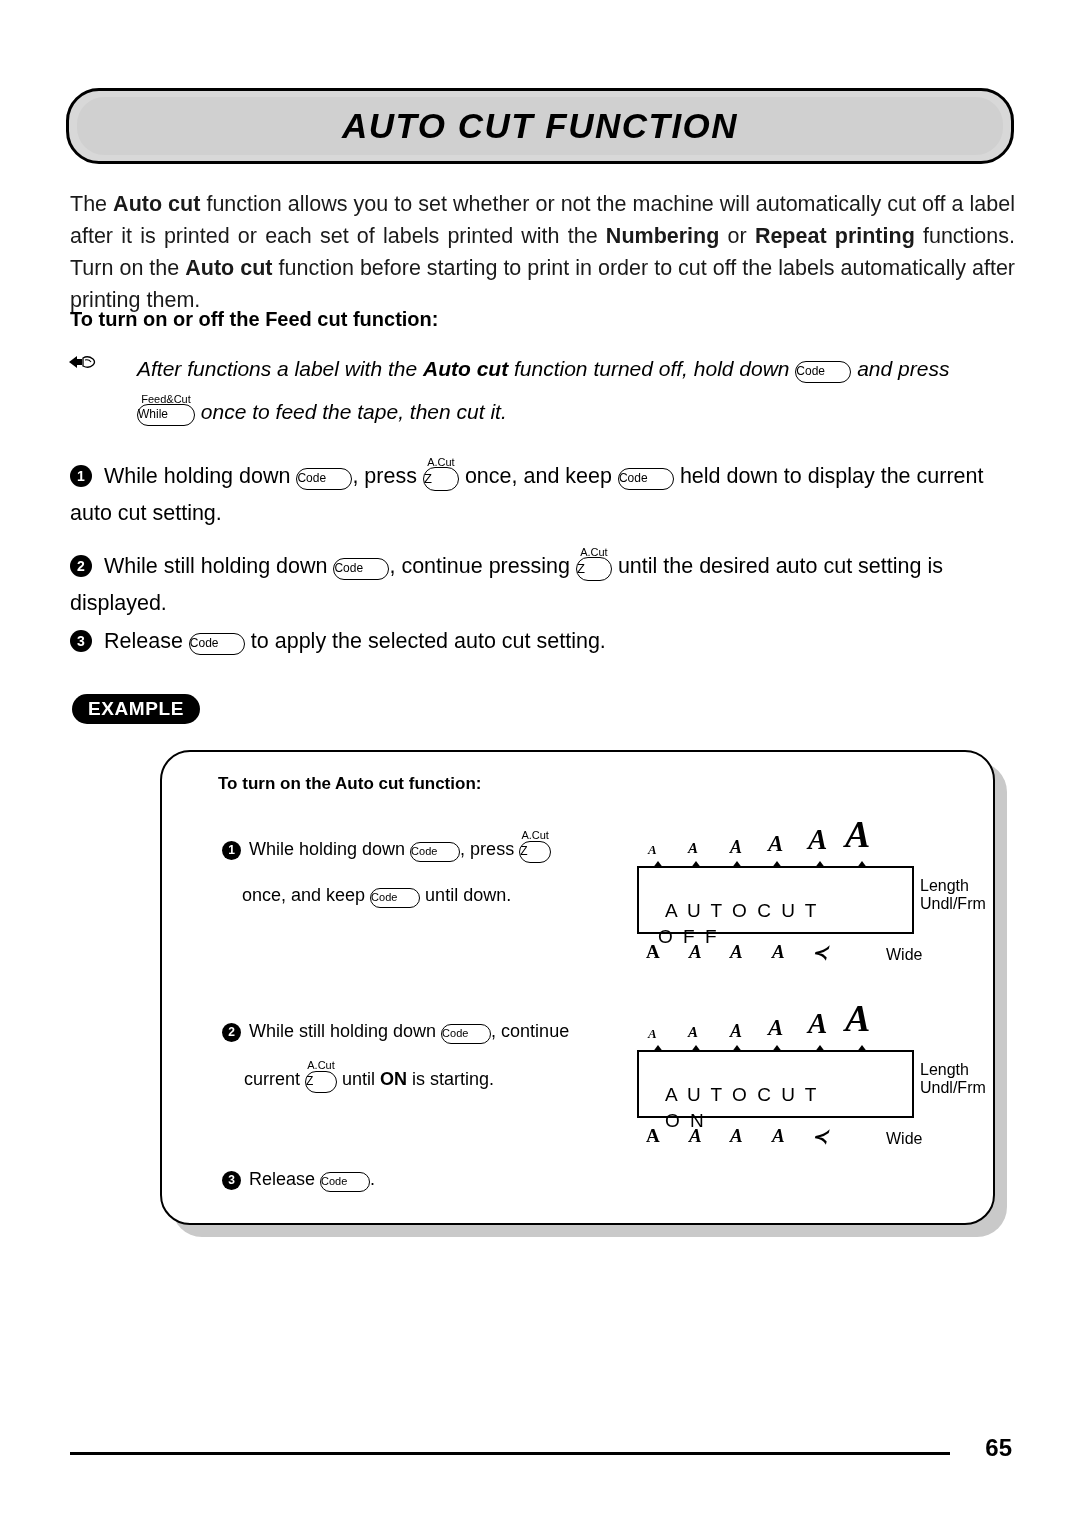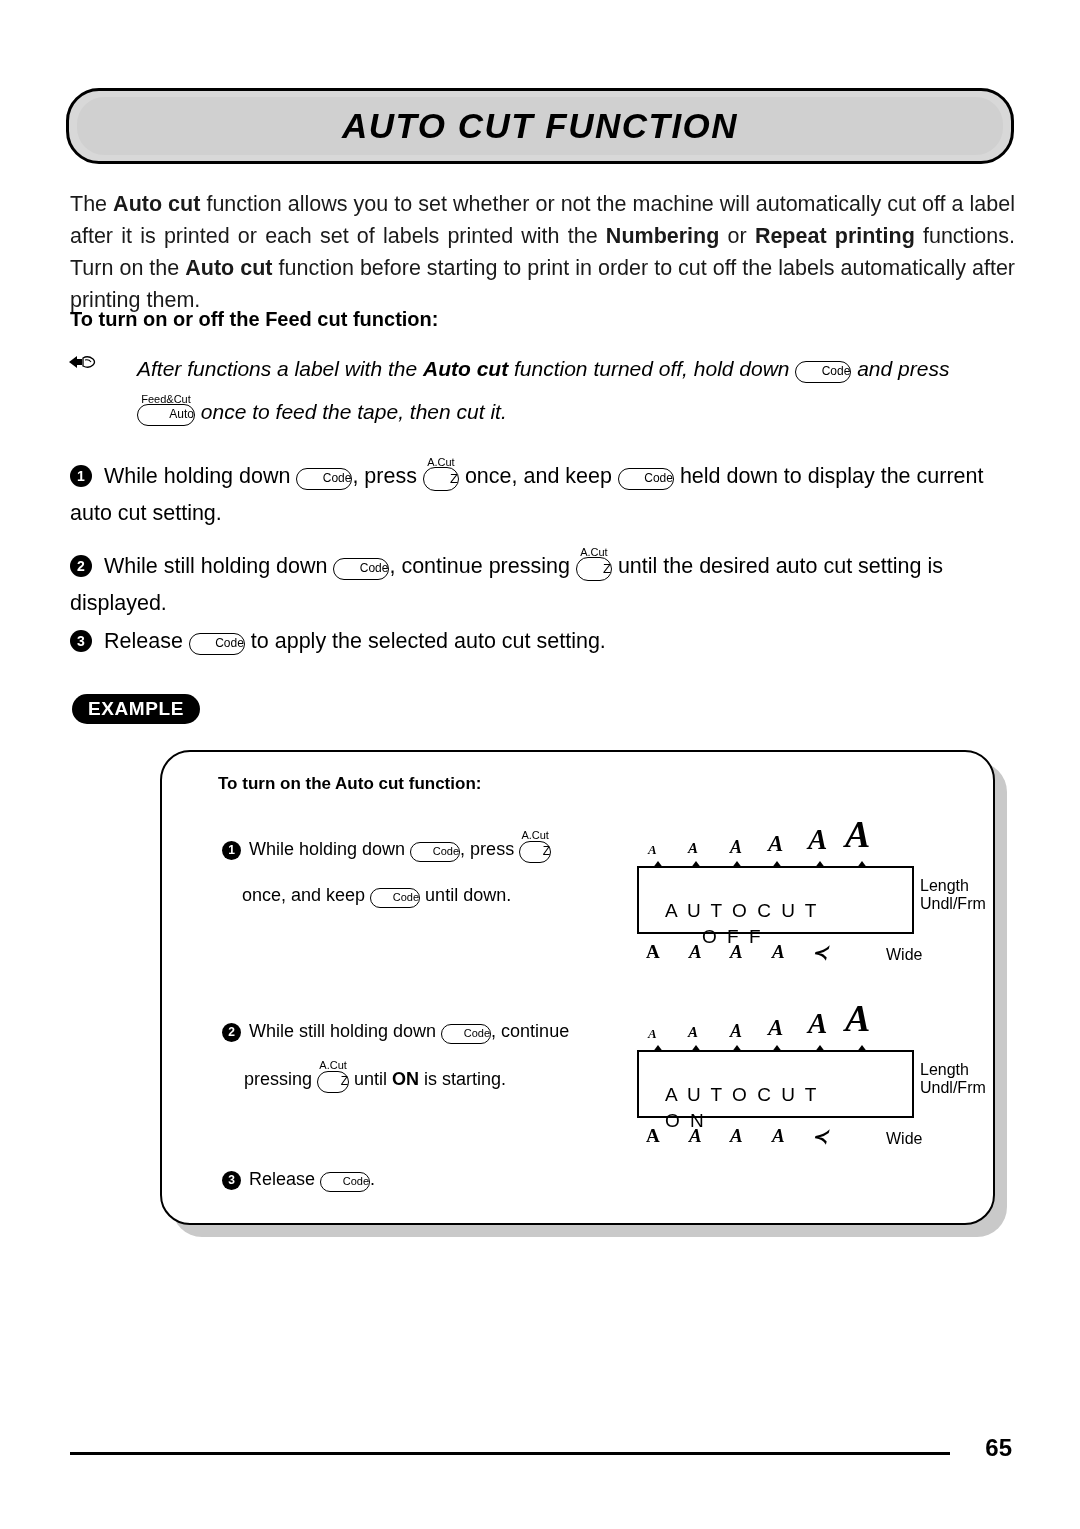--- a/index.html
+++ b/index.html
@@ -111,21 +111,21 @@
     margin-right: 12px;
     font-style: normal;
   }
 
   
   .key {
     display: inline-block;
     border: 1.5px solid #000;
     border-radius: 11px;
     font-size: 12px;
-    text-align: right;
+    text-align: left;
     background: #fff;
     vertical-align: middle;
     position: relative;
     box-sizing: border-box;
     font-style: normal;
     font-family: "Liberation Sans", sans-serif;
   }
   .key.code { width: 56px; height: 22px; line-height: 19px; }
   .key.code-sm { width: 50px; height: 20px; line-height: 17px; font-size: 11px; }
   .key.space { width: 58px; height: 22px; line-height: 19px; }
@@ -287,21 +287,21 @@
 <div class="note-hand">
   <svg width="28" height="20" viewBox="0 0 28 20" aria-hidden="true">
     <path d="M1 10 L9 4 L9 7 L14 7 L14 13 L9 13 L9 16 Z" fill="#000"></path>
     <path d="M15 6 q5 -3 10 1 q3 3 0 6 q-4 4 -10 1 z" fill="none" stroke="#000" stroke-width="1.3"></path>
     <path d="M17 8 q4 -1 6 2" fill="none" stroke="#000" stroke-width="1.1"></path>
   </svg>
 </div>
 <div class="note-text">
   <span>After functions a label with the </span><b>Auto cut</b><span> function turned off, hold down </span><span class="keywrap"><span class="key code">Code</span></span><span> and press</span>
   <br>
-  <span class="keywrap"><span class="keylabel">Feed&amp;Cut</span><span class="key space">Auto</span></span><span> once to feed the tape, then cut it.</span>
+  <span class="keywrap"><span class="keylabel">Feed&amp;Cut</span><span class="key space">While</span></span><span> once to feed the tape, then cut it.</span>
 </div>
 
 <div class="step" style="left:70px; top:458px; width:950px;">
   <span class="bullet-num">1</span><span>While holding down </span><span class="keywrap"><span class="key code">Code</span></span><span>, press </span><span class="keywrap"><span class="keylabel">A.Cut</span><span class="key z">Z</span></span><span> once, and keep </span><span class="keywrap"><span class="key code">Code</span></span><span> held down to display the current auto cut setting.</span>
 </div>
 
 <div class="step" style="left:70px; top:548px; width:950px;">
   <span class="bullet-num">2</span><span>While still holding down </span><span class="keywrap"><span class="key code">Code</span></span><span>, continue pressing </span><span class="keywrap"><span class="keylabel">A.Cut</span><span class="key z">Z</span></span><span> until the desired auto cut setting is displayed.</span>
 </div>
 
@@ -333,38 +333,38 @@
 
   <div class="tri" style="left:652px; top:861px;"></div>
   <div class="tri" style="left:690px; top:861px;"></div>
   <div class="tri" style="left:731px; top:861px;"></div>
   <div class="tri" style="left:771px; top:861px;"></div>
   <div class="tri" style="left:814px; top:861px;"></div>
   <div class="tri" style="left:856px; top:861px;"></div>
 
   <div class="lcd" style="left:637px; top:866px; width:277px; height:68px;"></div>
   <div class="lcd-text" style="left:665px; top:880px;">A U T O   C U T</div>
-  <div class="lcd-text" style="left:702px; top:906px;">O F F</div>
+  <div class="lcd-text" style="left:658px; top:906px;">O F F</div>
 
   <div class="lcd-a-bot" style="left:646px; top:941px; font-style:normal;">A</div>
   <div class="lcd-a-bot" style="left:689px; top:941px;">A</div>
   <div class="lcd-a-bot" style="left:730px; top:941px;">A</div>
   <div class="lcd-a-bot" style="left:772px; top:941px;">A</div>
   <div class="lcd-a-bot" style="left:812px; top:941px;">≺</div>
 
   <div class="side-label" style="left:920px; top:877px;">Length</div>
   <div class="side-label" style="left:920px; top:895px;">Undl/Frm</div>
   <div class="side-label" style="left:886px; top:946px;">Wide</div>
 </div>
 
 <div class="ex-step" style="left:222px; top:1014px; width:420px;">
   <span class="bullet-num-sm">2</span><span>While still holding down </span><span class="keywrap"><span class="key code-sm">Code</span></span><span>, continue</span>
 </div>
 <div class="ex-step" style="left:244px; top:1062px; width:420px;">
-  <span>pressing </span><span class="keywrap"><span class="keylabel">A.Cut</span><span class="key z-sm">Z</span></span><span> until </span><b>ON</b><span> is starting.</span>
+  <span>current </span><span class="keywrap"><span class="keylabel">A.Cut</span><span class="key z-sm">Z</span></span><span> until </span><b>ON</b><span> is starting.</span>
 </div>
 
 <div>
   <div class="lcd-a-top" style="left:648px; top:1026px; font-size:13px;">A</div>
   <div class="lcd-a-top" style="left:688px; top:1024px; font-size:15px;">A</div>
   <div class="lcd-a-top" style="left:730px; top:1021px; font-size:18px;">A</div>
   <div class="lcd-a-top" style="left:768px; top:1015px; font-size:23px;">A</div>
   <div class="lcd-a-top" style="left:808px; top:1007px; font-size:29px;">A</div>
   <div class="lcd-a-top" style="left:845px; top:996px; font-size:38px;">A</div>
 

